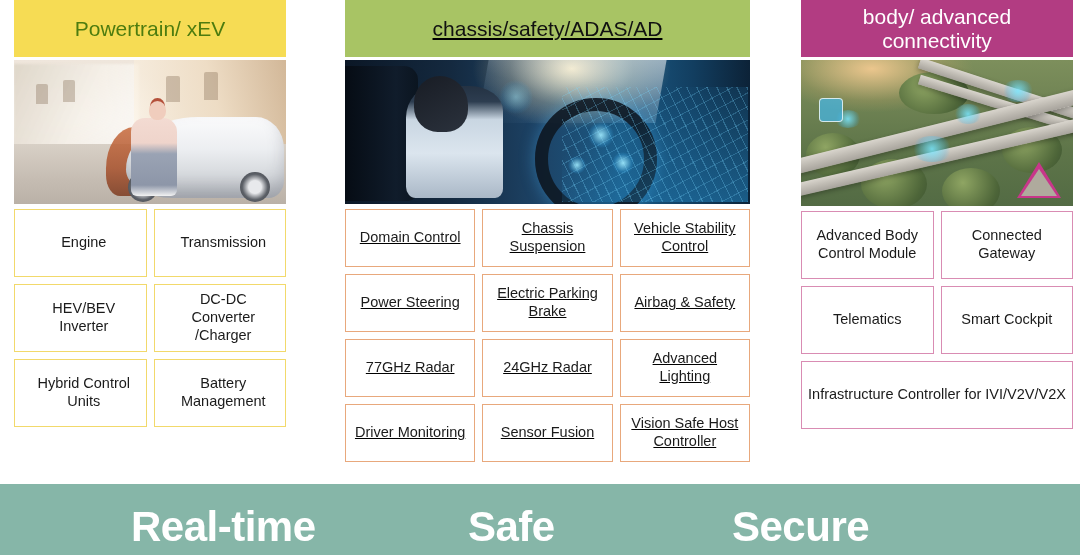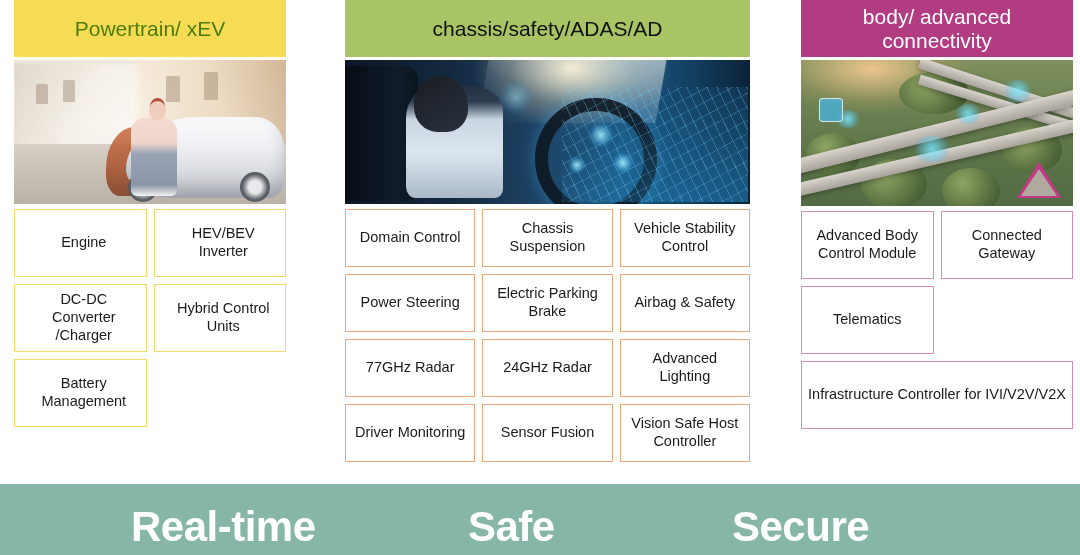--- a/index.html
+++ b/index.html
@@ -20,21 +20,21 @@
     position: absolute;
     left: 0; top: 0;
     width: 1080px;
     height: 478px;
   }
   .column {
     position: absolute;
     top: 0;
   }
   .col-powertrain { left: 14px;  width: 272px; }
-  .col-chassis    { left: 345px; width: 405px; }
+  .col-chassis    { left: 345px; width: 405px; text-decoration: underline; }
   .col-body       { left: 801px; width: 272px; }
 
   .col-header {
     box-sizing: border-box;
     width: 100%;
     height: 57px;
     display: flex;
     align-items: center;
     justify-content: center;
     text-align: center;
@@ -259,20 +259,21 @@
       <div class="ev-car-dark"></div>
       <div class="ev-car"></div>
       <div class="ev-wheel" style="right:16px;"></div>
       <div class="ev-wheel" style="right:128px;"></div>
       <div class="ev-person-body"></div>
       <div class="ev-person-head"></div>
     </div>
 
     <div class="grid grid-2">
       <div class="cell">Engine</div>
+      <div class="cell">Transmission</div>
       <div class="cell">HEV/BEV Inverter</div>
       <div class="cell">DC-DC Converter /Charger</div>
       <div class="cell">Hybrid Control Units</div>
       <div class="cell">Battery Management</div>
     </div>
   </div>
 
   <div class="column col-chassis">
     <div class="col-header">chassis/safety/ADAS/AD</div>
 
@@ -323,20 +324,21 @@
       <div class="v2x-ping" style="right:14%;top:14%;width:34px;height:22px;"></div>
       <div class="v2x-ping" style="left:12%;top:34%;width:28px;height:18px;"></div>
       <div class="v2x-badge"></div>
       <div class="v2x-tri-line"></div>
     </div>
 
     <div class="grid grid-2">
       <div class="cell">Advanced Body Control Module</div>
       <div class="cell">Connected Gateway</div>
       <div class="cell">Telematics</div>
+      <div class="cell">Smart Cockpit</div>
       <div class="cell cell-wide">Infrastructure Controller for IVI/V2V/V2X</div>
     </div>
   </div>
 
 </div>
 
 <div class="banner">
   <div class="banner-word w-realtime">Real-time</div>
   <div class="banner-word w-safe">Safe</div>
   <div class="banner-word w-secure">Secure</div>

